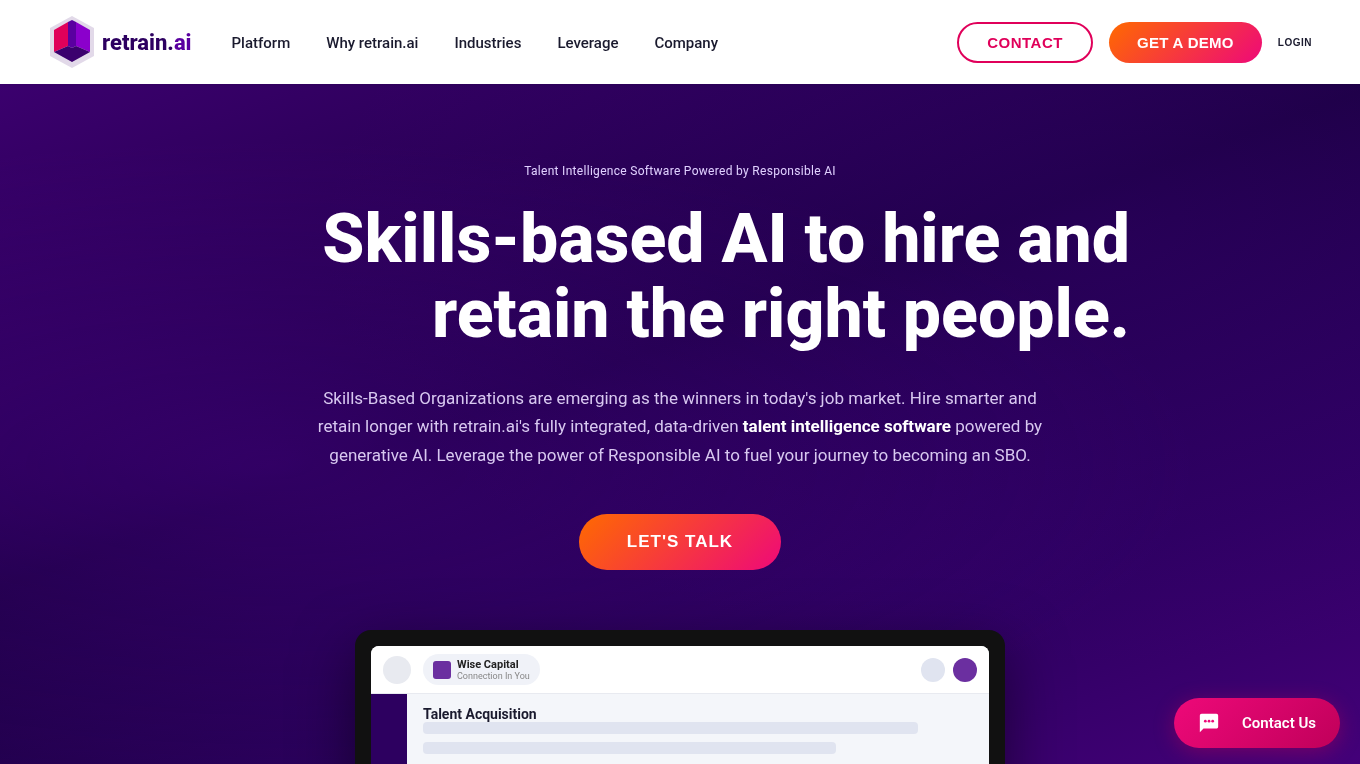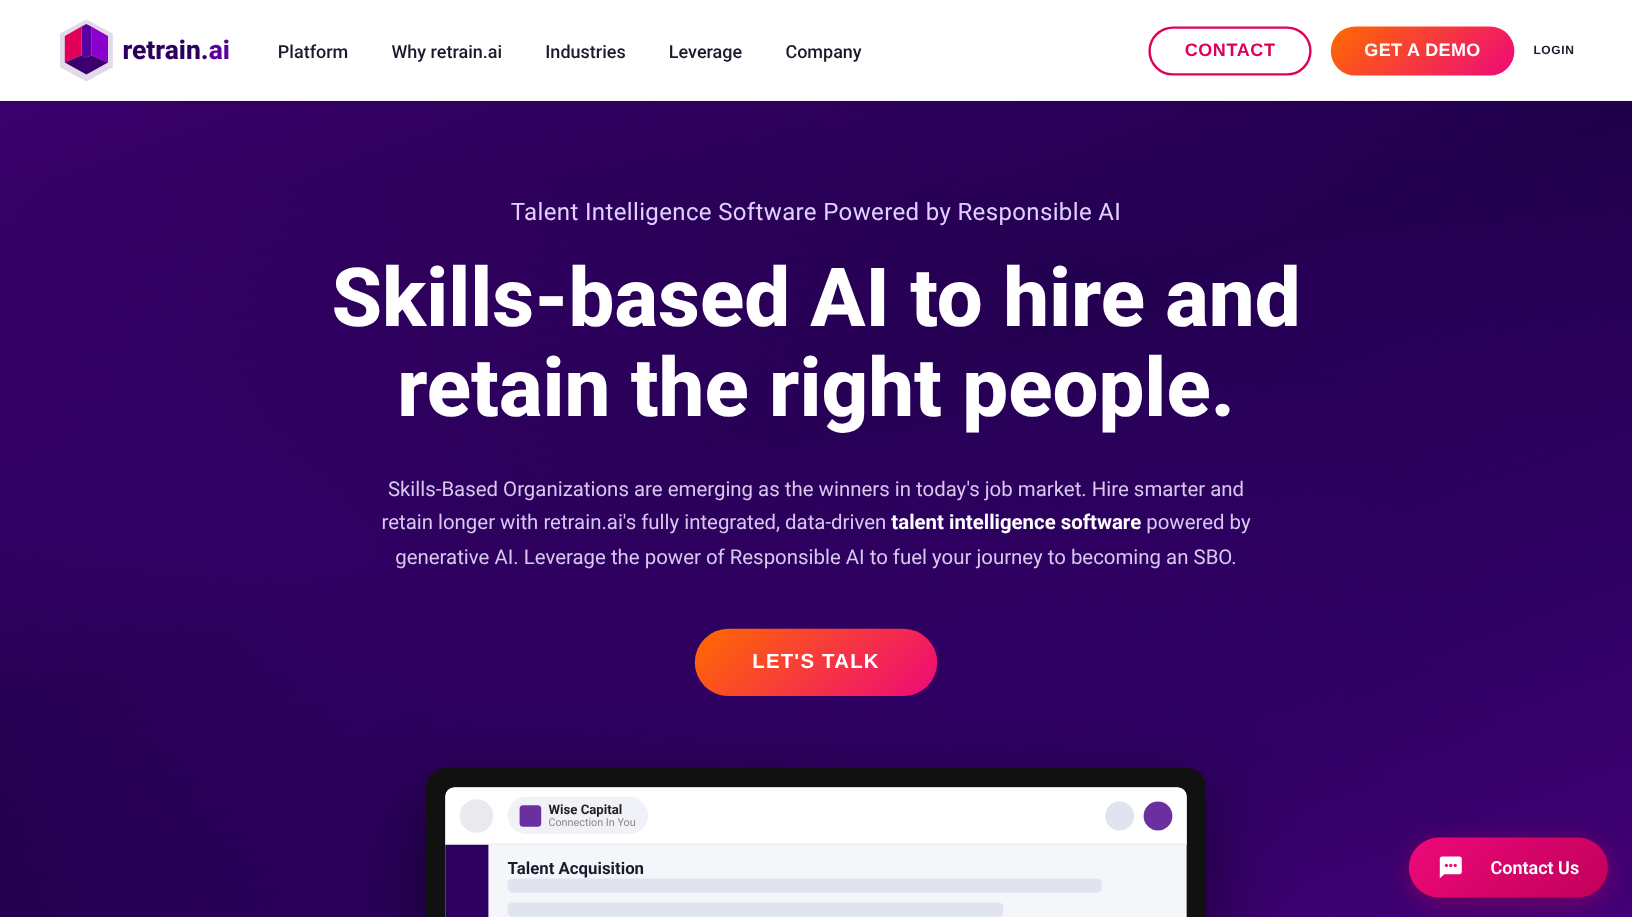--- a/index.html
+++ b/index.html
@@ -121,35 +121,35 @@
       content: '';
       position: absolute;
       top: 0; left: 0; right: 0; bottom: 0;
       background: radial-gradient(ellipse at 20% 50%, rgba(100,0,180,0.3) 0%, transparent 60%),
                   radial-gradient(ellipse at 80% 20%, rgba(80,0,160,0.2) 0%, transparent 50%);
       pointer-events: none;
     }
 
     .hero-subtitle {
       color: #e0d0ff;
-      font-size: 20px;
+      font-size: 12px;
       font-weight: 400;
       letter-spacing: 0.3px;
       margin-bottom: 24px;
       text-align: center;
       position: relative;
       z-index: 2;
     }
 
     .hero-title {
       color: #fff;
       font-size: 68px;
       font-weight: 800;
       line-height: 1.1;
-      text-align: center;
+      text-align: right;
       max-width: 900px;
       margin-bottom: 32px;
       position: relative;
       z-index: 2;
     }
 
     .hero-description {
       color: #d8c8f0;
       font-size: 17px;
       line-height: 1.7;

